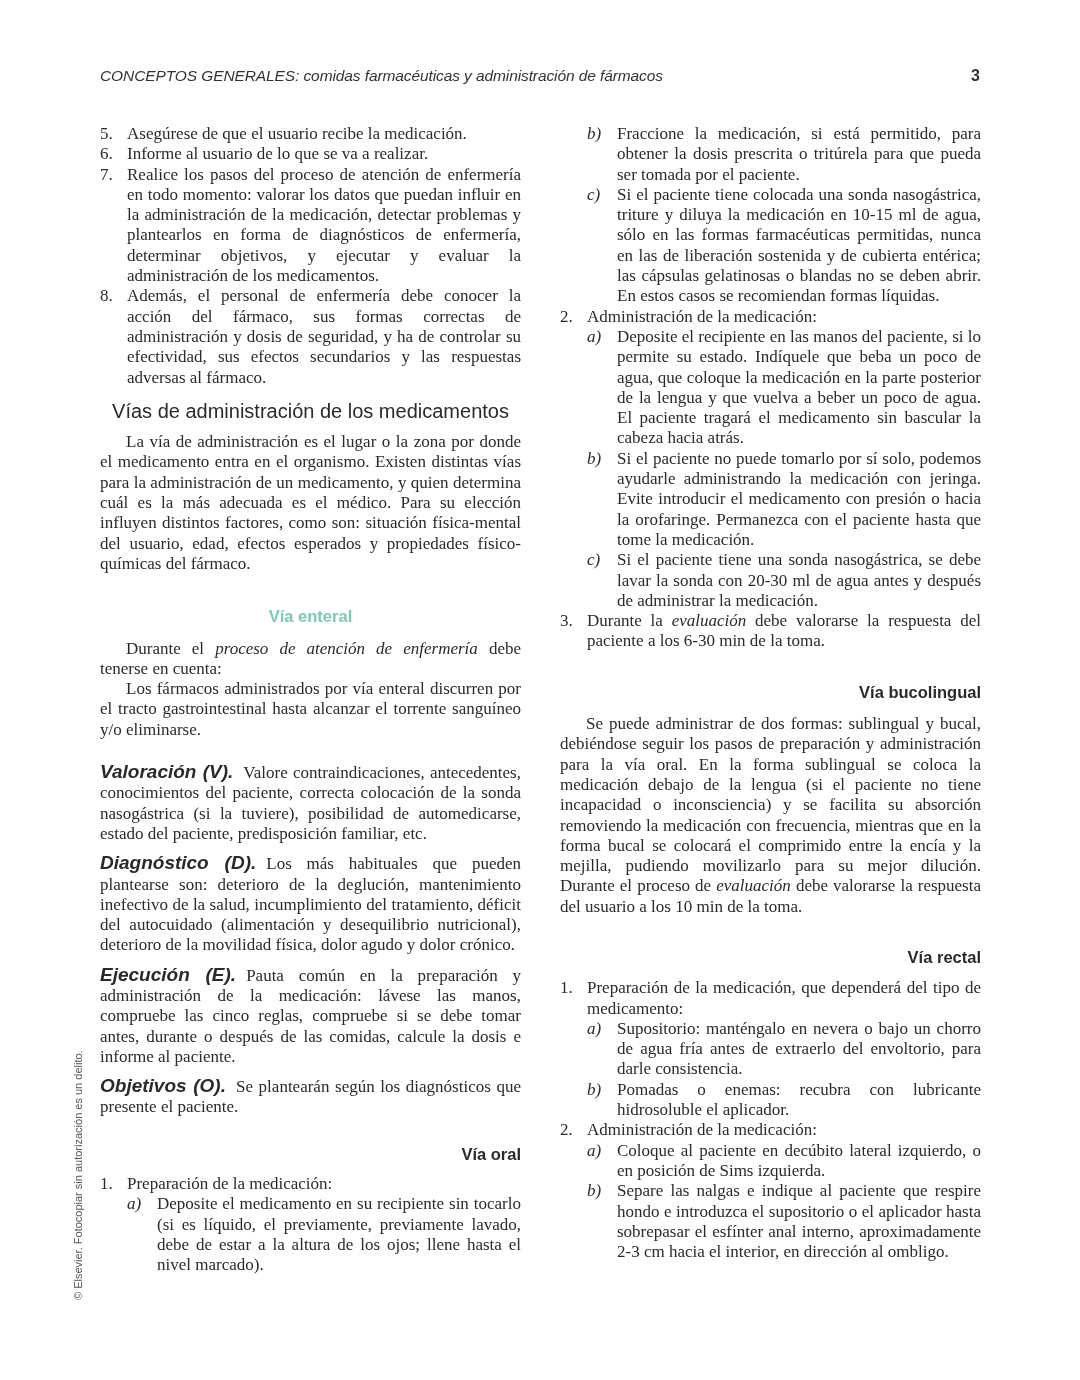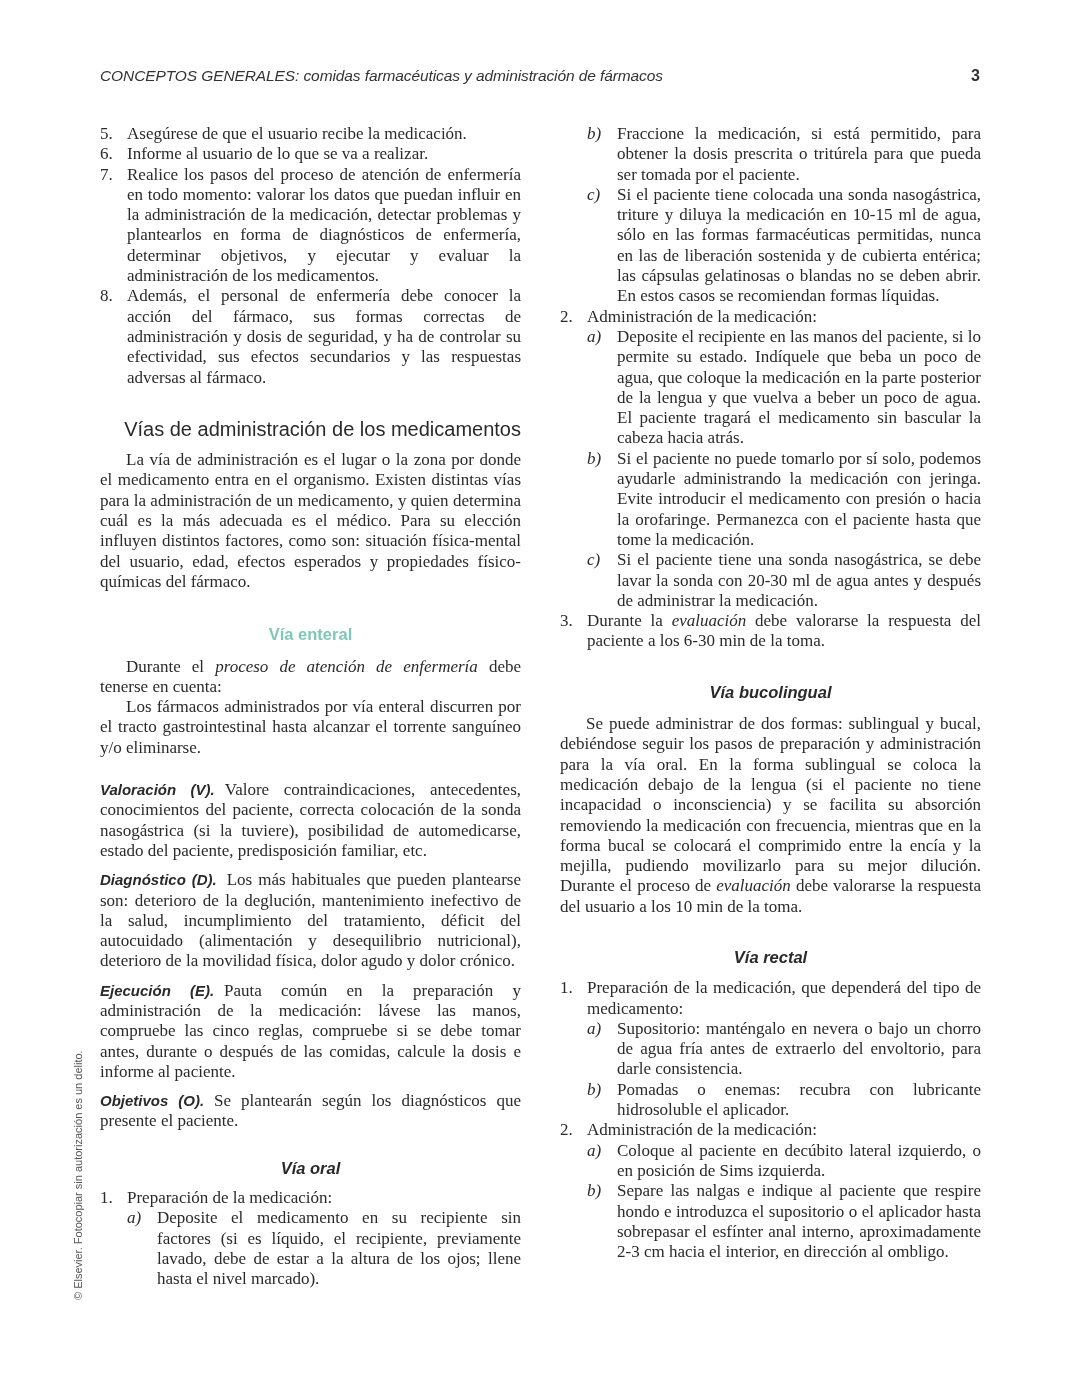--- a/index.html
+++ b/index.html
@@ -12,24 +12,24 @@
   .col-left { left: 100px; }
   .col-right { left: 560px; }
   p { margin: 0; }
   .indent { text-indent: 26px; }
   ol.num { list-style: none; margin: 0; padding: 0; }
   ol.num > li { position: relative; padding-left: 27px; }
   ol.num > li > .n { position: absolute; left: 0; top: 0; }
   ol.alpha { list-style: none; margin: 0; padding: 0; }
   ol.alpha > li { position: relative; padding-left: 30px; }
   ol.alpha > li > .n { position: absolute; left: 0; top: 0; font-style: italic; }
-  .h2 { font-family: "Liberation Sans", sans-serif; font-size: 20px; color: #2a2a2a; margin: 31px 0 11px 0; text-align: right; }
+  .h2 { font-family: "Liberation Sans", sans-serif; font-size: 20px; color: #2a2a2a; margin: 13px 0 11px 0; text-align: center; }
   .h3-teal { font-family: "Liberation Sans", sans-serif; font-weight: bold; font-size: 16.5px; color: #7fc8b8; margin: 32px 0 12px 0; text-align: center; }
-  .h4 { font-family: "Liberation Sans", sans-serif; font-weight: bold; font-style: italic; font-size: 16.5px; color: #2a2a2a; text-align: center; }
-  .run-head { font-family: "Liberation Sans", sans-serif; font-weight: bold; font-style: italic; font-size: 15px; margin-right: 10px; }
+  .h4 { font-family: "Liberation Sans", sans-serif; font-weight: bold; font-size: 16.5px; color: #2a2a2a; text-align: right; }
+  .run-head { font-family: "Liberation Sans", sans-serif; font-weight: bold; font-style: italic; font-size: 19px; margin-right: 10px; }
   em { font-style: italic; }
   .gap-s { margin-top: 9px; }
 </style>
 </head>
 <body>
 
 <div class="header">
   <span class="running-title">CONCEPTOS GENERALES: comidas farmacéuticas y administración de fármacos</span>
   <span class="page-number">3</span>
 </div>
@@ -53,21 +53,21 @@
 
   <p style="margin-top:22px"><span class="run-head">Valoración (V).</span><span>Valore contraindicaciones, antecedentes, conocimientos del paciente, correcta colocación de la sonda nasogástrica (si la tuviere), posibilidad de automedicarse, estado del paciente, predisposición familiar, etc.</span></p>
   <p class="gap-s"><span class="run-head">Diagnóstico (D).</span><span>Los más habituales que pueden plantearse son: deterioro de la deglución, mantenimiento inefectivo de la salud, incumplimiento del tratamiento, déficit del autocuidado (alimentación y desequilibrio nutricional), deterioro de la movilidad física, dolor agudo y dolor crónico.</span></p>
   <p class="gap-s"><span class="run-head">Ejecución (E).</span><span>Pauta común en la preparación y administración de la medicación: lávese las manos, compruebe las cinco reglas, compruebe si se debe tomar antes, durante o después de las comidas, calcule la dosis e informe al paciente.</span></p>
   <p class="gap-s"><span class="run-head">Objetivos (O).</span><span>Se plantearán según los diagnósticos que presente el paciente.</span></p>
 
   <div class="h4" style="margin: 26px 0 10px 0;">Vía oral</div>
   <ol class="num">
     <li><span class="n">1.</span><span>Preparación de la medicación:</span>
       <ol class="alpha">
-        <li><span class="n">a)</span><span>Deposite el medicamento en su recipiente sin factores (si es líquido, el recipiente, previamente lavado, debe de estar a la altura de los ojos; llene hasta el nivel marcado).</span></li>
+        <li><span class="n">a)</span><span>Deposite el medicamento en su recipiente sin tocarlo (si es líquido, el previamente, previamente lavado, debe de estar a la altura de los ojos; llene hasta el nivel marcado).</span></li>
       </ol>
     </li>
   </ol>
 </div>
 
 <div class="col col-right">
   <ol class="num">
     <li>
       <ol class="alpha">
         <li><span class="n">b)</span><span>Fraccione la medicación, si está permitido, para obtener la dosis prescrita o tritúrela para que pueda ser tomada por el paciente.</span></li>

